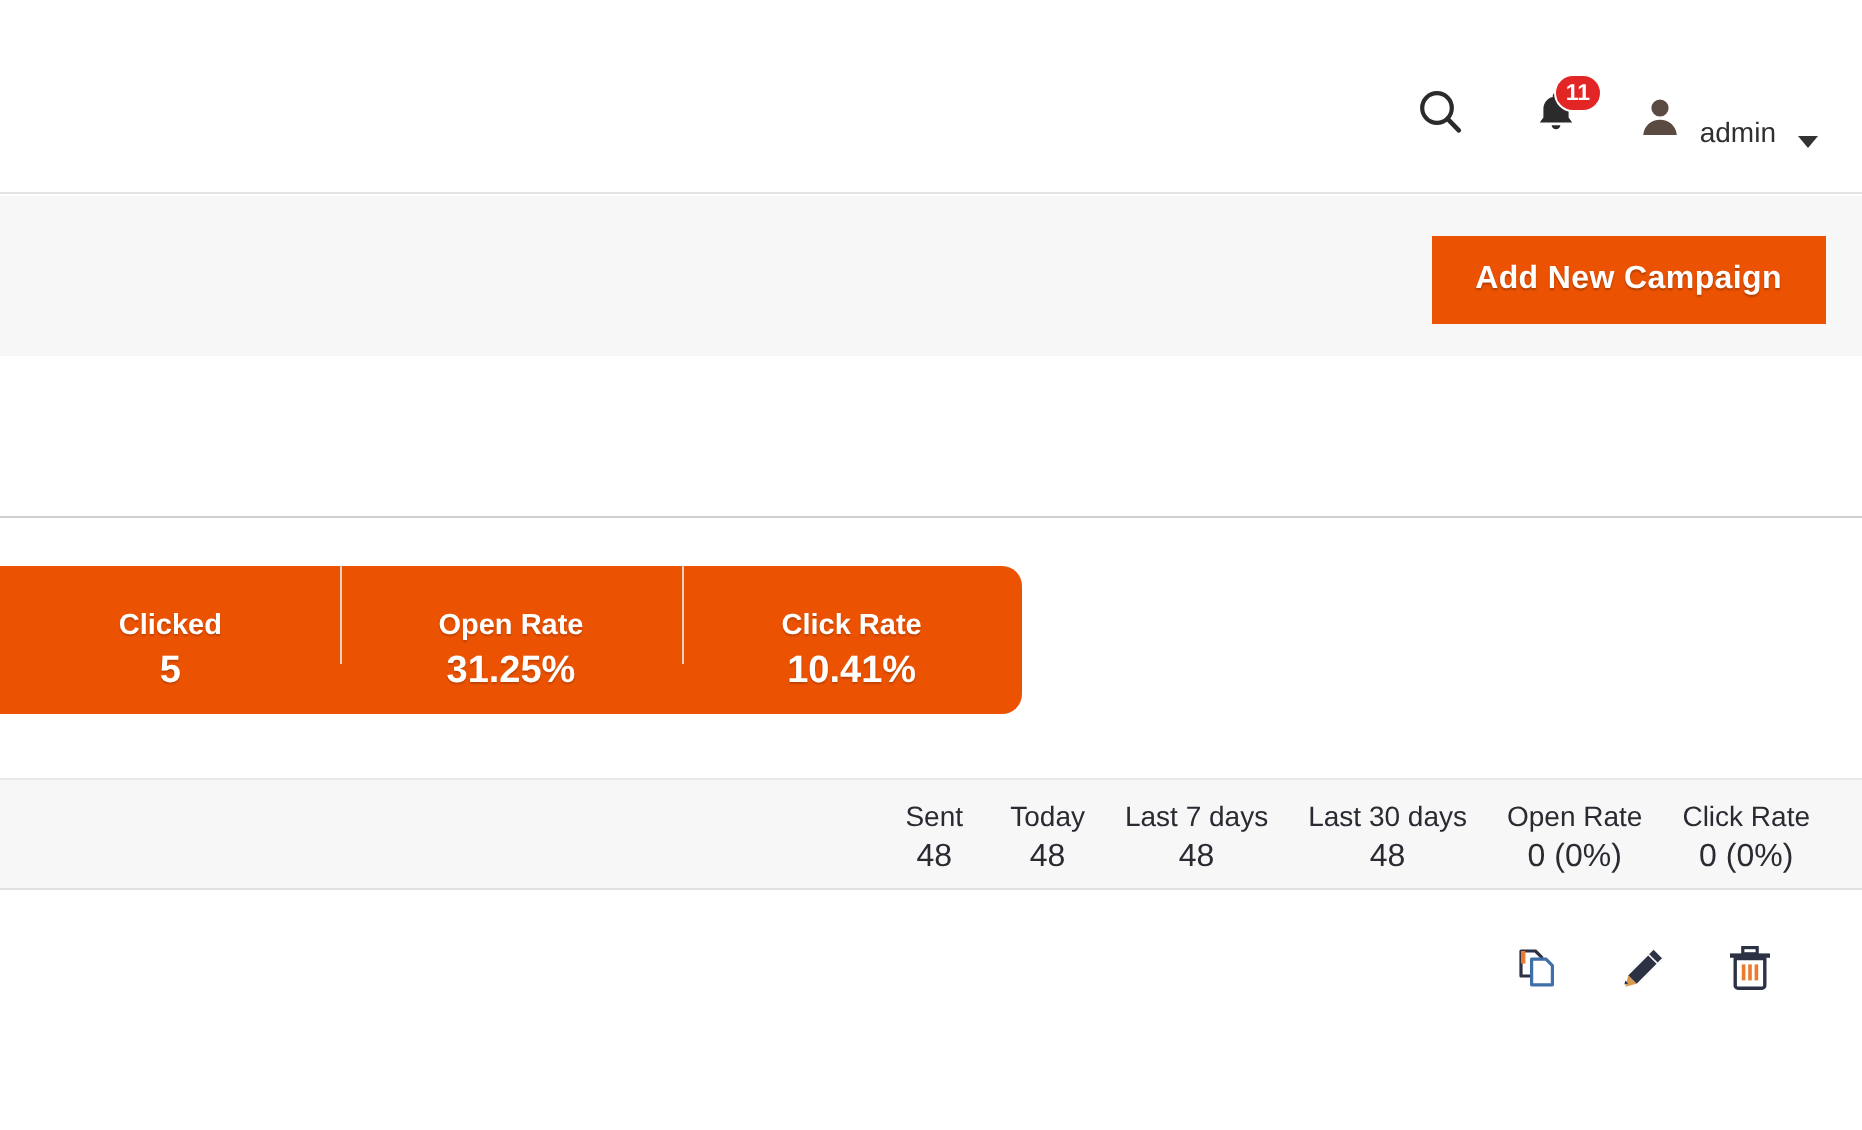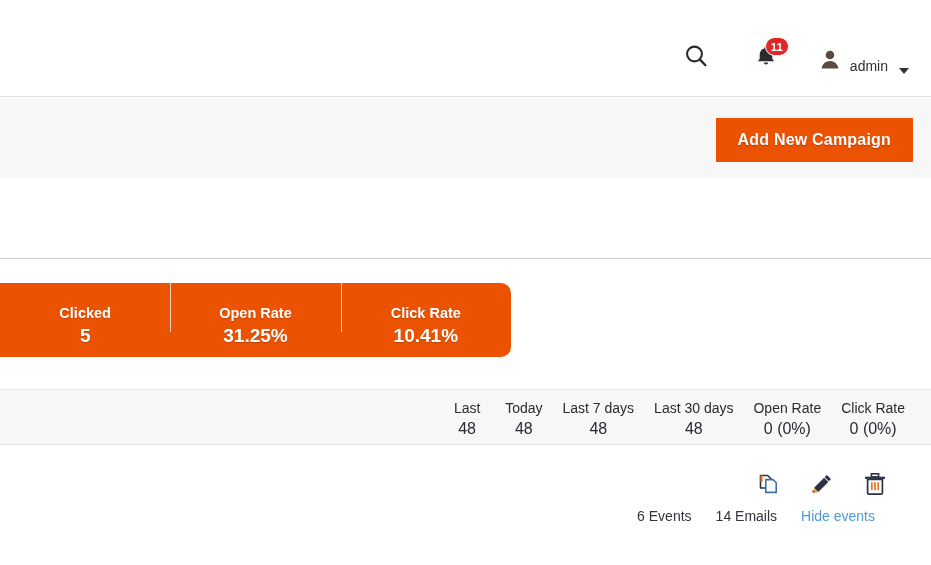--- a/index.html
+++ b/index.html
@@ -29,21 +29,21 @@
     background: #ffffff;
     border-bottom: 1px solid #e3e3e3;
   }
 
   .header-right {
     position: absolute;
     right: 16px;
     top: 38px;
     display: flex;
     align-items: center;
-    gap: 16px;
+    gap: 4px;
   }
 
   .hdr-item {
     display: flex;
     align-items: center;
     justify-content: center;
     height: 36px;
     padding: 0 14px;
     position: relative;
   }
@@ -325,21 +325,21 @@
       <div class="summary-label">Click Rate</div>
       <div class="summary-value">10.41%</div>
     </div>
 
   </div>
 
   <div class="stats-strip">
     <div class="stats-inner">
 
       <div class="stat-col">
-        <div class="stat-head">Last</div>
+        <div class="stat-head">Sent</div>
         <div class="stat-val">48</div>
       </div>
 
       <div class="stat-col">
         <div class="stat-head">Today</div>
         <div class="stat-val">48</div>
       </div>
 
       <div class="stat-col">
         <div class="stat-head">Last 7 days</div>
@@ -391,21 +391,16 @@
           <rect x="3" y="5.7" width="20" height="2.2" fill="#2c3244"></rect>
           <path d="M5.6 8.3h14.8v13.4a1.4 1.4 0 0 1-1.4 1.4H7a1.4 1.4 0 0 1-1.4-1.4z" fill="#ffffff" stroke="#2c3244" stroke-width="1.7" stroke-linejoin="round"></path>
           <rect x="8.9" y="11.2" width="1.8" height="8" fill="#eb7a2f"></rect>
           <rect x="12.1" y="11.2" width="1.8" height="8" fill="#eb7a2f"></rect>
           <rect x="15.3" y="11.2" width="1.8" height="8" fill="#eb7a2f"></rect>
         </svg>
       </div>
 
     </div>
 
-    <div class="meta-row">
-      <span class="meta-text">6 Events</span>
-      <span class="meta-text">14 Emails</span>
-      <a class="meta-link" href="#">Hide events</a>
-    </div>
 
   </div>
 
 </div>
 
 </body></html>

